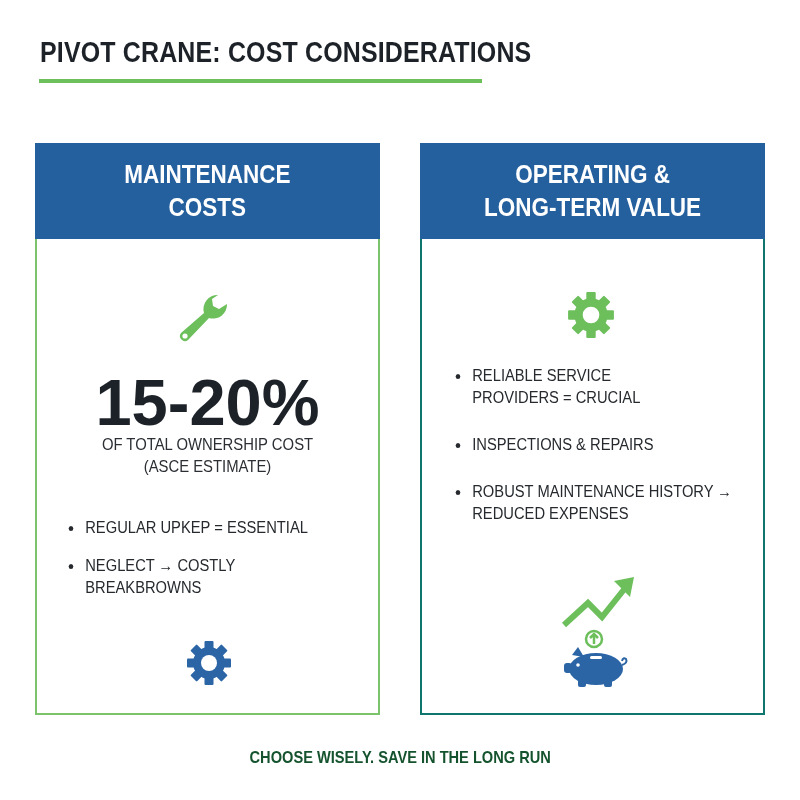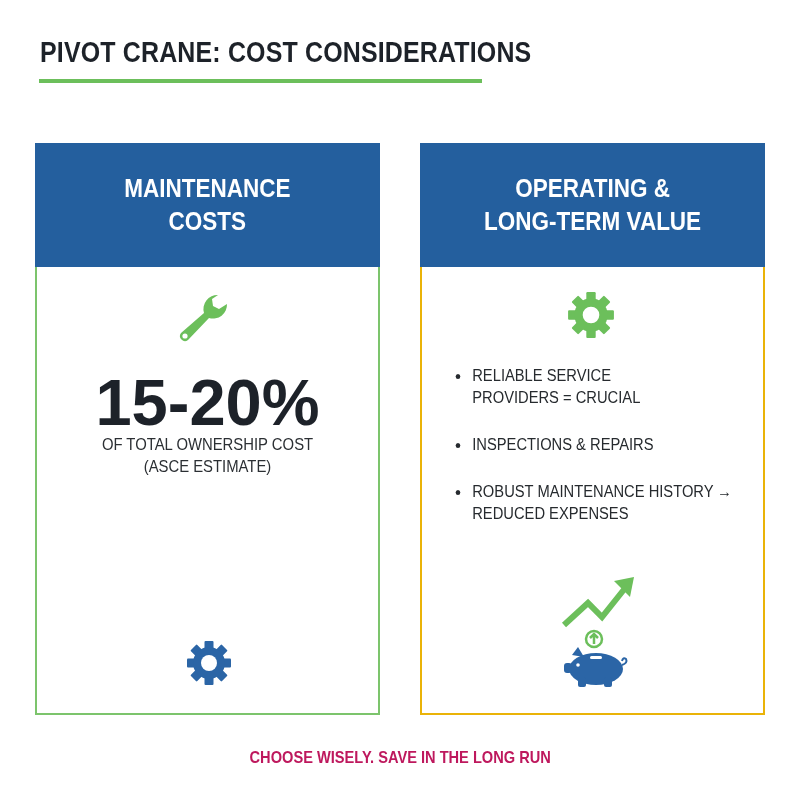--- a/index.html
+++ b/index.html
@@ -3,38 +3,38 @@
 <meta charset="utf-8">
 <style>
   html, body { margin:0; padding:0; }
   body { width:800px; height:800px; background:#ffffff; position:relative; overflow:hidden;
          font-family:"Liberation Sans", "DejaVu Sans", sans-serif; color:#1f2328; }
   .title { position:absolute; left:40px; top:36px; font-size:29px; font-weight:bold; letter-spacing:0.2px;
            color:#1d2229; white-space:nowrap; transform:scaleX(0.86); transform-origin:left top; }
   .title-rule { position:absolute; left:39px; top:79px; width:443px; height:4px; background:#6cbf5b; }
   .card { position:absolute; top:143px; width:345px; height:572px; box-sizing:border-box; background:#fff; }
   .card.left { left:35px; border:2px solid #7cc46c; }
-  .card.right { left:420px; border:2px solid #eab308; }
-  .card-head { position:absolute; left:-2px; top:-2px; right:-2px; height:124px; background:#245f9e;
+  .card.right { left:420px; border:2px solid #0f766e; }
+  .card-head { position:absolute; left:-2px; top:-2px; right:-2px; height:96px; background:#245f9e;
                display:flex; align-items:center; justify-content:center; text-align:center; }
   .card-head span { color:#fff; font-weight:bold; font-size:25px; line-height:33px; white-space:pre-line;
                     transform:scaleX(0.9); display:block; }
   .icon { position:absolute; }
   .big { position:absolute; left:0; right:0; top:220px; text-align:center; font-size:65px; font-weight:bold; color:#1d2229; }
   .sub { position:absolute; left:0; right:0; top:288px; text-align:center; font-size:16.5px; line-height:22px; color:#2b2f33;
          white-space:pre-line; transform:scaleX(0.9); }
   ul { list-style:none; margin:6px; padding:0; position:absolute; }
   li { position:relative; padding-left:22px; font-size:16px; line-height:22px; color:#262a2e; white-space:pre-line;
        transform:scaleX(0.92); transform-origin:left center; }
   li::before { content:""; position:absolute; left:4px; top:9px; width:5px; height:5px; border-radius:50%; background:#262a2e; }
   .left ul { left:22px; top:366px; }
   .left li { margin-bottom:16px; }
   .right ul { left:24px; top:214px; }
   .right li { margin-bottom:25px; }
-  .footer { position:absolute; left:0; right:0; top:748px; text-align:center; font-size:17px; font-weight:bold; color:#be185d; }
+  .footer { position:absolute; left:0; right:0; top:748px; text-align:center; font-size:17px; font-weight:bold; color:#14532d; }
   .footer span { display:inline-block; transform:scaleX(0.86); }
 </style>
 </head>
 <body>
 
 <div class="title">PIVOT CRANE: COST CONSIDERATIONS</div>
 <div class="title-rule"></div>
 
 <div class="card left">
   <div class="card-head">
@@ -43,20 +43,24 @@
   </div>
   <svg class="icon" style="left:138px;top:146px" width="60" height="54" viewBox="0 0 60 54">
     <g fill="#6cbf5b">
       <path d="M43 4 a14 14 0 0 0 -14 18 L6 42 a5 5 0 0 0 7 7 L34 27 a14 14 0 0 0 18 -14 l-8 5 -6 -3 -1 -7 z"></path>
     </g>
     <circle cx="10" cy="45" r="2.6" fill="#fff"></circle>
   </svg>
   <div class="big">15-20%</div>
   <div class="sub">OF TOTAL OWNERSHIP COST
 (ASCE ESTIMATE)</div>
+  <ul>
+    <li>REGULAR UPKEP = ESSENTIAL</li>
+    <li>NEGLECT → COSTLY BREAKBROWNS</li>
+  </ul>
   <svg class="icon" style="left:148px;top:494px" width="48" height="48" viewBox="0 0 48 48">
     <g fill="#2b65a6" transform="translate(24 24)">
       <rect x="-4.5" y="-22" width="9" height="10" rx="1"></rect>
       <rect x="-4.5" y="-22" width="9" height="10" rx="1" transform="rotate(45)"></rect>
       <rect x="-4.5" y="-22" width="9" height="10" rx="1" transform="rotate(90)"></rect>
       <rect x="-4.5" y="-22" width="9" height="10" rx="1" transform="rotate(135)"></rect>
       <rect x="-4.5" y="-22" width="9" height="10" rx="1" transform="rotate(180)"></rect>
       <rect x="-4.5" y="-22" width="9" height="10" rx="1" transform="rotate(225)"></rect>
       <rect x="-4.5" y="-22" width="9" height="10" rx="1" transform="rotate(270)"></rect>
       <rect x="-4.5" y="-22" width="9" height="10" rx="1" transform="rotate(315)"></rect>

